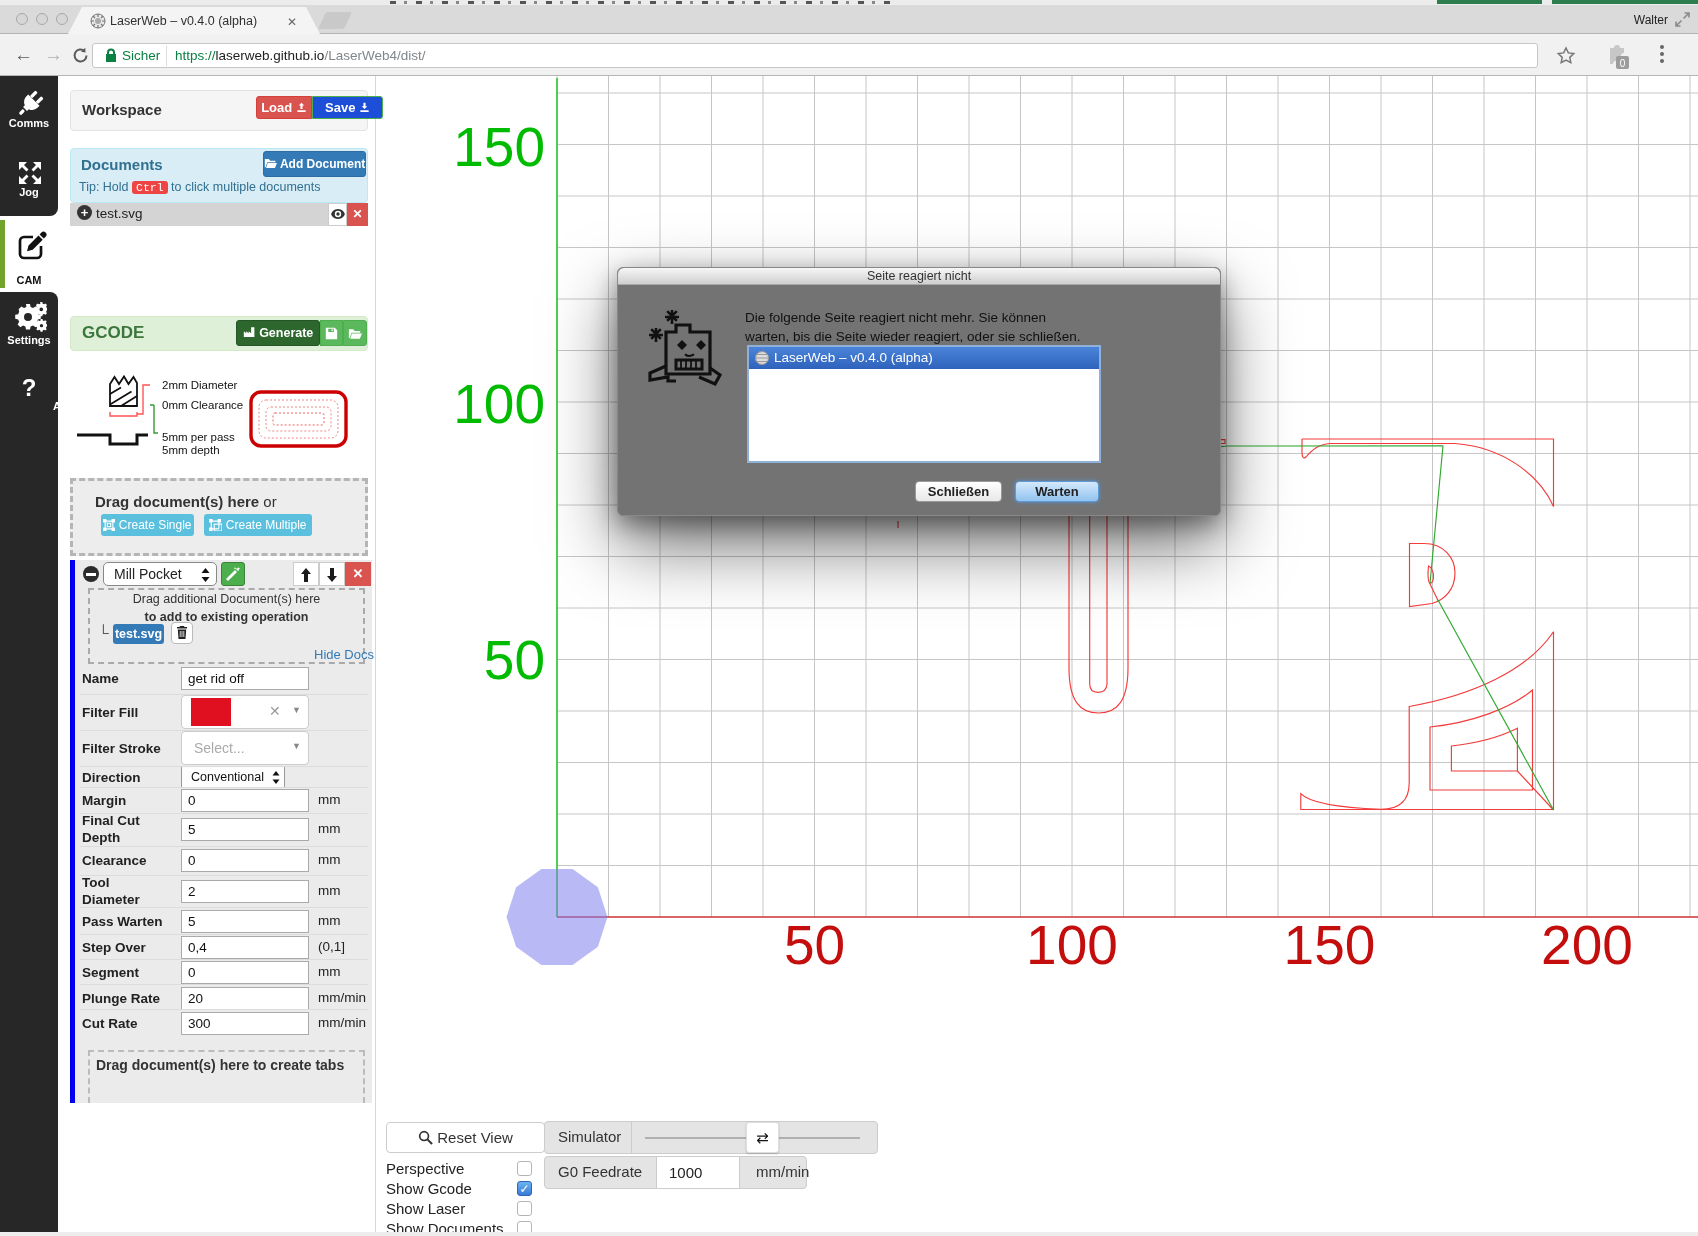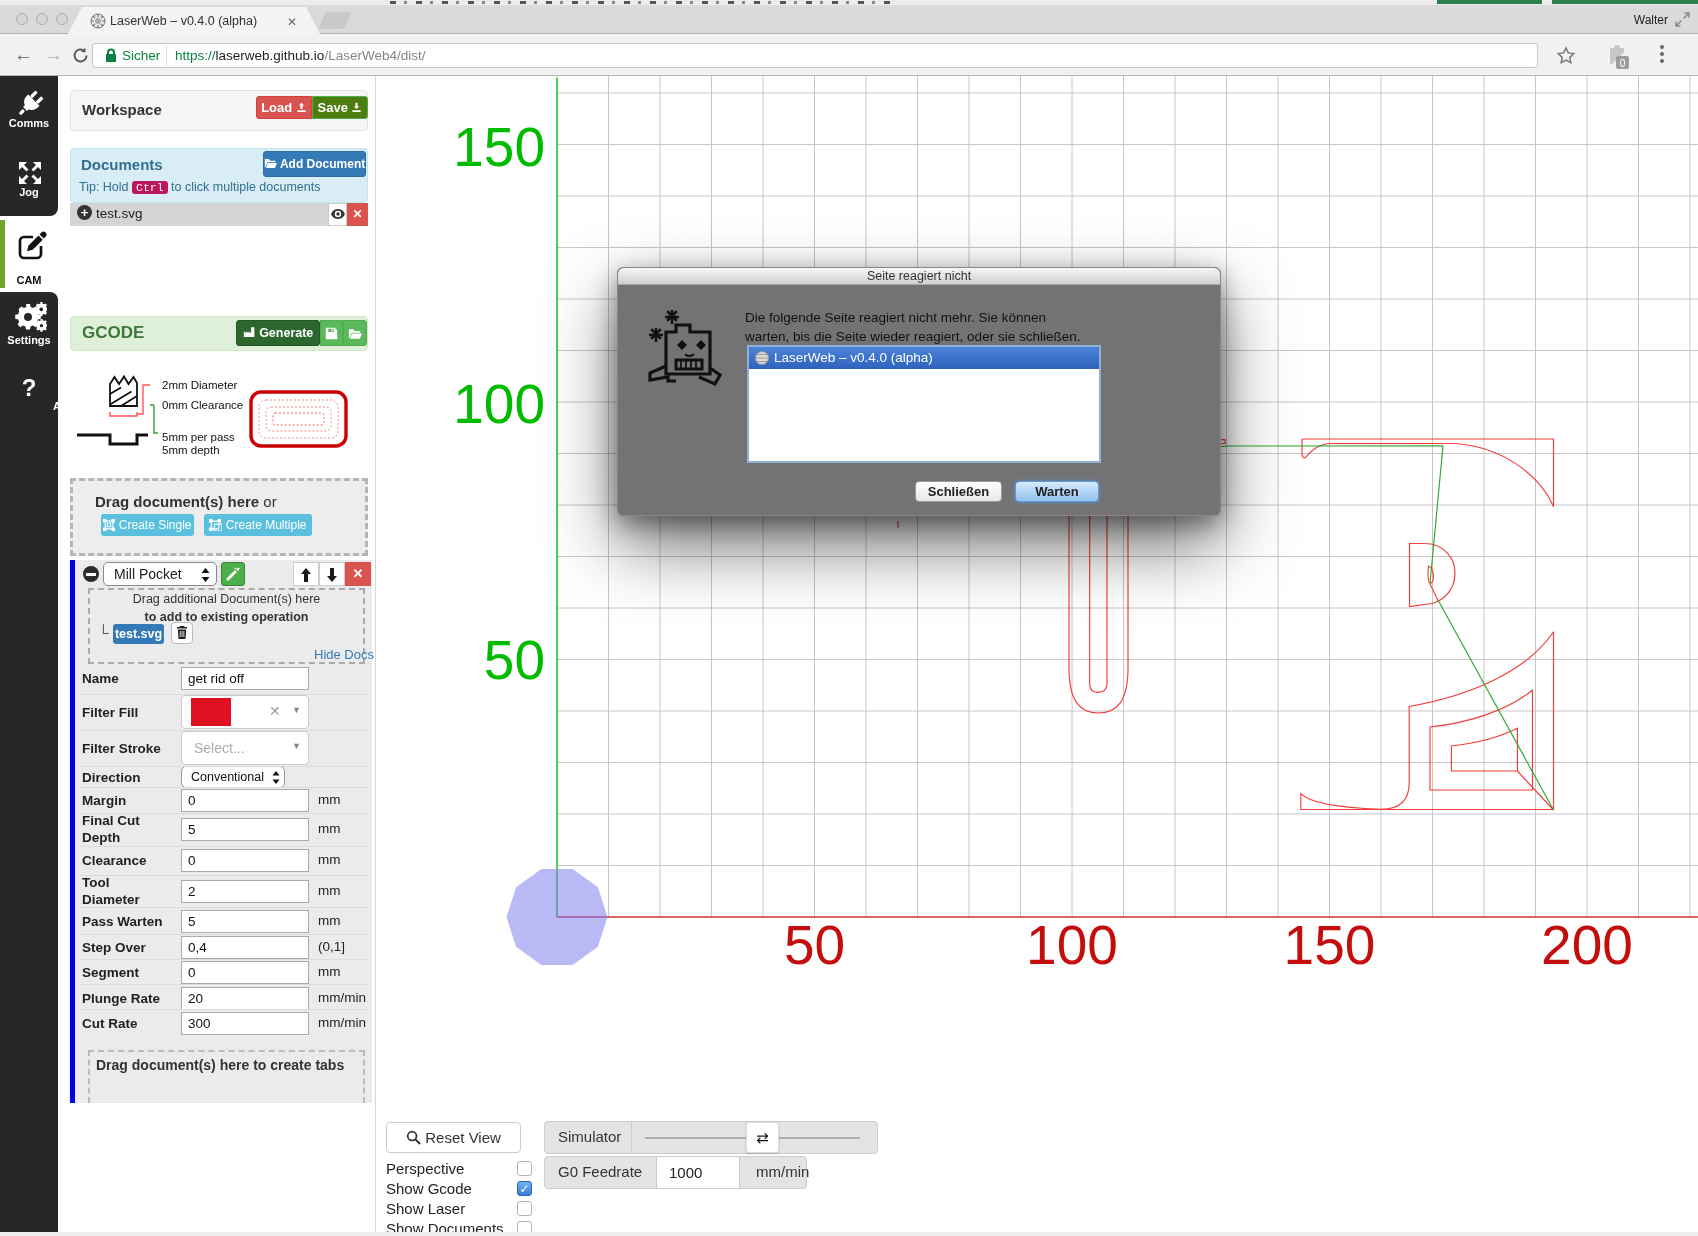--- a/index.html
+++ b/index.html
@@ -141,30 +141,30 @@
 <div class="abs sbitem" style="top:334px;">Settings</div>
 <div class="abs" style="left:0;top:374px;width:58px;text-align:center;color:#fff;font-size:24px;font-weight:bold;">?</div>
 <div class="abs sbitem" style="top:400px;margin-left:40px;">About</div>
 <div class="abs" id="lpanel"></div>
 
 <div class="abs panel" style="left:70px;top:90px;width:298px;height:41px;background:#f5f5f5;border:1px solid #e3e3e3;"></div>
 <div class="abs" style="left:82px;top:101px;font-size:15px;font-weight:bold;color:#333;">Workspace</div>
 <div class="abs btn" style="left:256px;top:96px;width:56px;height:23px;background:#d9534f;border:1px solid #d43f3a;border-radius:3px 0 0 3px;font-size:13px;line-height:21px;">Load <svg width="11" height="11" viewBox="0 0 16 16" style="vertical-align:-1px;">
         <path fill="#fff" d="M8 1 l4 4 h-2.5 v5 h-3 v-5 H4 z M2 12 h12 v2.5 H2 z"></path>
       </svg></div>
-<div class="abs btn" style="left:312px;top:96px;width:56px;height:23px;background:#4d7c0f;border:1px solid #4cae4c;border-radius:0 3px 3px 0;font-size:13px;line-height:21px;">Save <svg width="11" height="11" viewBox="0 0 16 16" style="vertical-align:-1px;">
+<div class="abs btn" style="left:312px;top:96px;width:71px;height:23px;background:#1d4ed8;border:1px solid #4cae4c;border-radius:0 3px 3px 0;font-size:13px;line-height:21px;">Save <svg width="11" height="11" viewBox="0 0 16 16" style="vertical-align:-1px;">
         <path fill="#fff" d="M8 10 L4 6 h2.5 V1 h3 v5 H12 z M2 12 h12 v2.5 H2 z"></path>
       </svg></div>
 
 <div class="abs panel" style="left:70px;top:148px;width:298px;height:55px;background:#d9edf7;border:1px solid #bce8f1;"></div>
 <div class="abs" style="left:81px;top:156px;font-size:15px;font-weight:bold;color:#31708f;">Documents</div>
 <div class="abs btn" style="left:263px;top:151px;width:103px;height:26px;background:#337ab7;border:1px solid #2e6da4;font-size:12px;line-height:24px;white-space:nowrap;"><svg width="13" height="11" viewBox="0 0 16 13" style="vertical-align:-1px;">
         <path fill="#fff" d="M1 1 h5 l1.5 2 H14 v2 H4 L2 11 H1 z M4.5 6 H16 l-2.5 6 H2.5 z"></path>
       </svg> Add Document</div>
-<div class="abs" style="left:79px;top:180px;font-size:12.5px;color:#31708f;">Tip: Hold <span style="background:#be185d;color:#fff;border-radius:3px;padding:0 4px;font-family:'Liberation Mono',monospace;font-size:11.5px;">Ctrl</span> to click multiple documents</div>
+<div class="abs" style="left:79px;top:180px;font-size:12.5px;color:#31708f;">Tip: Hold <span style="background:#ef4444;color:#fff;border-radius:3px;padding:0 4px;font-family:'Liberation Mono',monospace;font-size:11.5px;">Ctrl</span> to click multiple documents</div>
 
 <div class="abs" style="left:70px;top:203px;width:298px;height:23px;background:#d4d4d4;"></div>
 <div class="abs" style="left:77px;top:205px;width:15px;height:15px;background:#333;border-radius:50%;color:#fff;text-align:center;font-size:13px;line-height:15px;font-weight:bold;">+</div>
 <div class="abs" style="left:96px;top:206px;font-size:13.5px;color:#222;">test.svg</div>
 <div class="abs" style="left:328px;top:203px;width:19px;height:23px;background:#fff;border:1px solid #ccc;"></div>
 <svg class="abs" style="left:331px;top:209px;" width="14" height="10" viewBox="0 0 14 10">
       <path fill="#333" d="M7 0 C3 0 .7 3 .1 5 C.7 7 3 10 7 10 C11 10 13.3 7 13.9 5 C13.3 3 11 0 7 0 z M7 8.2 A3.2 3.2 0 1 1 7 1.8 A3.2 3.2 0 0 1 7 8.2 z"></path>
       <circle cx="7" cy="5" r="1.7" fill="#333"></circle>
     </svg>
 <div class="abs btn" style="left:347px;top:203px;width:21px;height:23px;background:#d9534f;border-radius:0;font-size:12px;line-height:23px;">✕</div>
@@ -270,21 +270,21 @@
     <div class="abs" style="left:181px;top:695px;width:128px;height:34px;background:#fff;border:1px solid #ccc;border-radius:4px;"></div>
     <div class="abs" style="left:191px;top:698px;width:40px;height:28px;background:#e01020;"></div>
     <div class="abs" style="left:269px;top:703px;font-size:14px;color:#999;">✕</div>
     <div class="abs" style="left:292px;top:705px;font-size:9px;color:#888;">▼</div>
     <div class="abs" style="left:80px;top:694px;width:288px;height:1px;background:#dcdcdc;"></div>
     <div class="abs" style="left:82px;top:740px;width:100px;font-size:13.5px;font-weight:bold;color:#222;line-height:17px;">Filter Stroke</div>
     <div class="abs" style="left:181px;top:731px;width:128px;height:34px;background:#fff;border:1px solid #ccc;border-radius:4px;font-size:14px;color:#aaa;line-height:32px;padding-left:12px;">Select...</div>
     <div class="abs" style="left:292px;top:741px;font-size:9px;color:#888;">▼</div>
     <div class="abs" style="left:80px;top:730px;width:288px;height:1px;background:#dcdcdc;"></div>
     <div class="abs" style="left:82px;top:768.5px;width:100px;font-size:13.5px;font-weight:bold;color:#222;line-height:17px;">Direction</div>
-    <div class="abs" style="left:181px;top:765.5px;width:104px;height:22px;background:#fdfdfd;border:1px solid #999;border-radius:5px;font-size:12.5px;color:#111;line-height:20px;padding-left:9px;">Conventional<svg style="position:absolute;right:4px;top:4px;" width="8" height="13" viewBox="0 0 8 13">
+    <div class="abs" style="left:181px;top:765.5px;width:104px;height:22px;background:#fdfdfd;border:1px solid #999;border-radius:0;font-size:12.5px;color:#111;line-height:20px;padding-left:9px;">Conventional<svg style="position:absolute;right:4px;top:4px;" width="8" height="13" viewBox="0 0 8 13">
         <path fill="#111" d="M4 0 L7.5 4.5 H0.5 z M4 13 L0.5 8.5 h7 z"></path>
       </svg></div>
     <div class="abs" style="left:80px;top:766px;width:288px;height:1px;background:#dcdcdc;"></div>
     <div class="abs" style="left:82px;top:792px;width:100px;font-size:13.5px;font-weight:bold;color:#222;line-height:17px;">Margin</div>
     <div class="abs" style="left:181px;top:789px;width:128px;height:23px;background:#fff;border:1px solid #aaa;font-size:13.5px;color:#111;line-height:21px;padding-left:6px;">0</div>
     <div class="abs" style="left:318px;top:792px;font-size:13.5px;color:#222;">mm</div>
     <div class="abs" style="left:80px;top:787px;width:288px;height:1px;background:#dcdcdc;"></div>
     <div class="abs" style="left:82px;top:811.5px;width:100px;font-size:13.5px;font-weight:bold;color:#222;line-height:17px;">Final Cut<br>Depth</div>
     <div class="abs" style="left:181px;top:817.5px;width:128px;height:23px;background:#fff;border:1px solid #aaa;font-size:13.5px;color:#111;line-height:21px;padding-left:6px;">5</div>
     <div class="abs" style="left:318px;top:820.5px;font-size:13.5px;color:#222;">mm</div>
@@ -398,21 +398,21 @@
 <path d="M1140.4,695 L1176.5,734"></path>
 <path d="M521,445 V452"></path>
 </g>
 <g fill="none" stroke="#2fa82f" stroke-width="1.15">
 <path d="M733,383.8 L850,370 L1066,369.8"></path>
 <path d="M1066,369.8 L1053,507.5"></path>
 <path d="M1061,524 L1176.5,734"></path>
 </g>
 </svg>
 
-<div class="abs" style="left:386px;top:1122px;width:135px;height:31px;background:#fff;border:1px solid #ccc;border-radius:4px;text-align:center;font-size:15px;color:#333;line-height:29px;"><svg width="15" height="15" viewBox="0 0 16 16" style="vertical-align:-2px;">
+<div class="abs" style="left:386px;top:1122px;width:159px;height:31px;background:#fff;border:1px solid #ccc;border-radius:4px;text-align:center;font-size:15px;color:#333;line-height:29px;"><svg width="15" height="15" viewBox="0 0 16 16" style="vertical-align:-2px;">
         <circle cx="6.5" cy="6.5" r="4.7" fill="none" stroke="#333" stroke-width="1.8"></circle>
         <path d="M10 10 L15 15" stroke="#333" stroke-width="2.2"></path>
       </svg> Reset View</div>
 <div class="abs" style="left:386px;top:1160px;font-size:15px;color:#222;">Perspective</div>
 <div class="abs" style="left:386px;top:1180px;font-size:15px;color:#222;">Show Gcode</div>
 <div class="abs" style="left:386px;top:1200px;font-size:15px;color:#222;">Show Laser</div>
 <div class="abs" style="left:386px;top:1220px;font-size:15px;color:#222;">Show Documents</div>
 <div class="abs cb" style="left:517px;top:1161px;"></div>
 <div class="abs cb" style="left:517px;top:1181px;background:linear-gradient(#6db3f2,#3a7bd5);border-color:#2d66b8;color:#fff;text-align:center;font-size:12px;line-height:14px;">✓</div>
 <div class="abs cb" style="left:517px;top:1201px;"></div>

